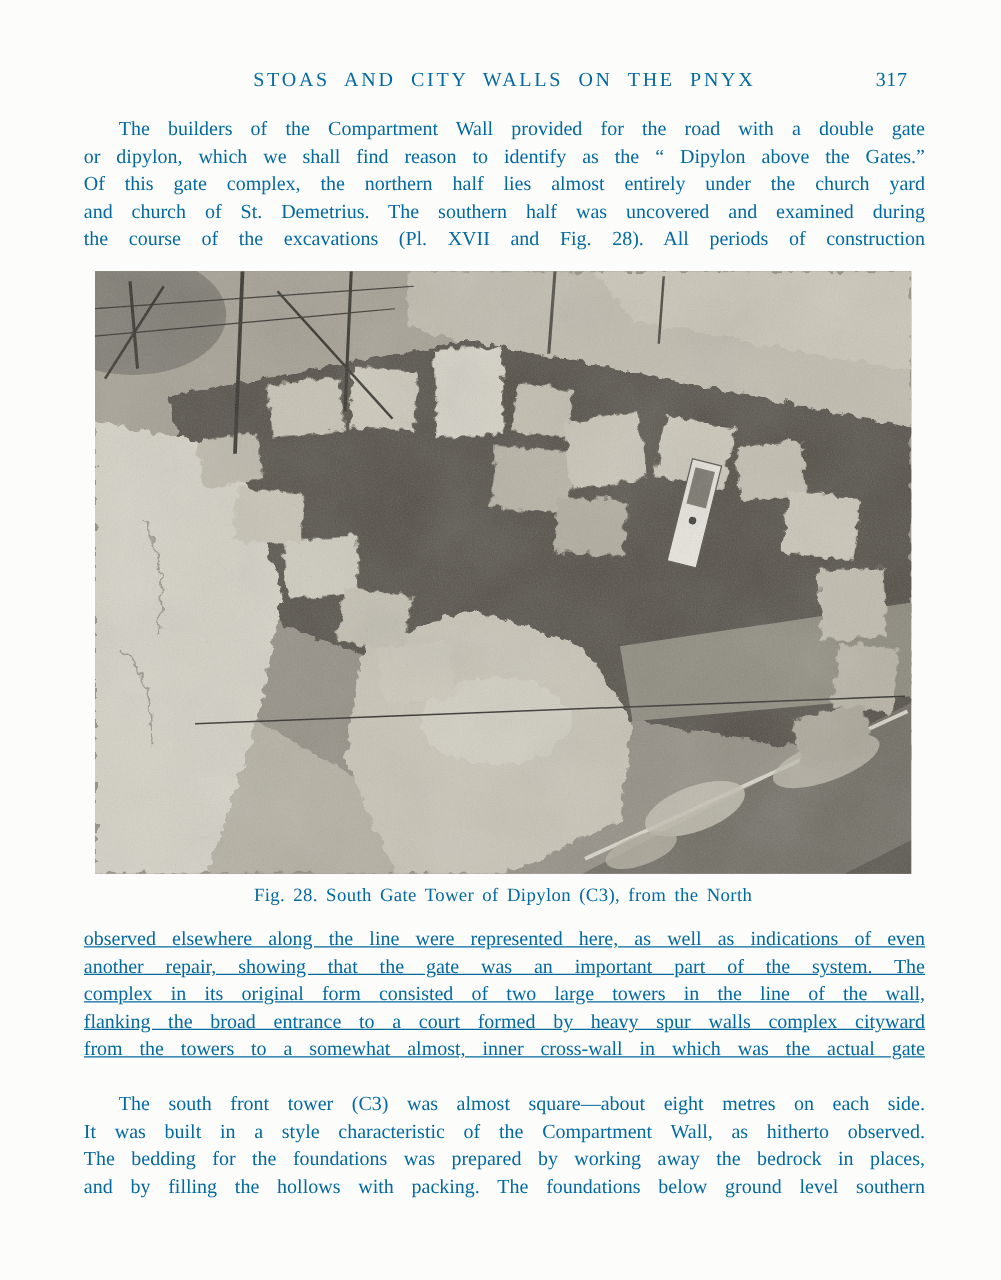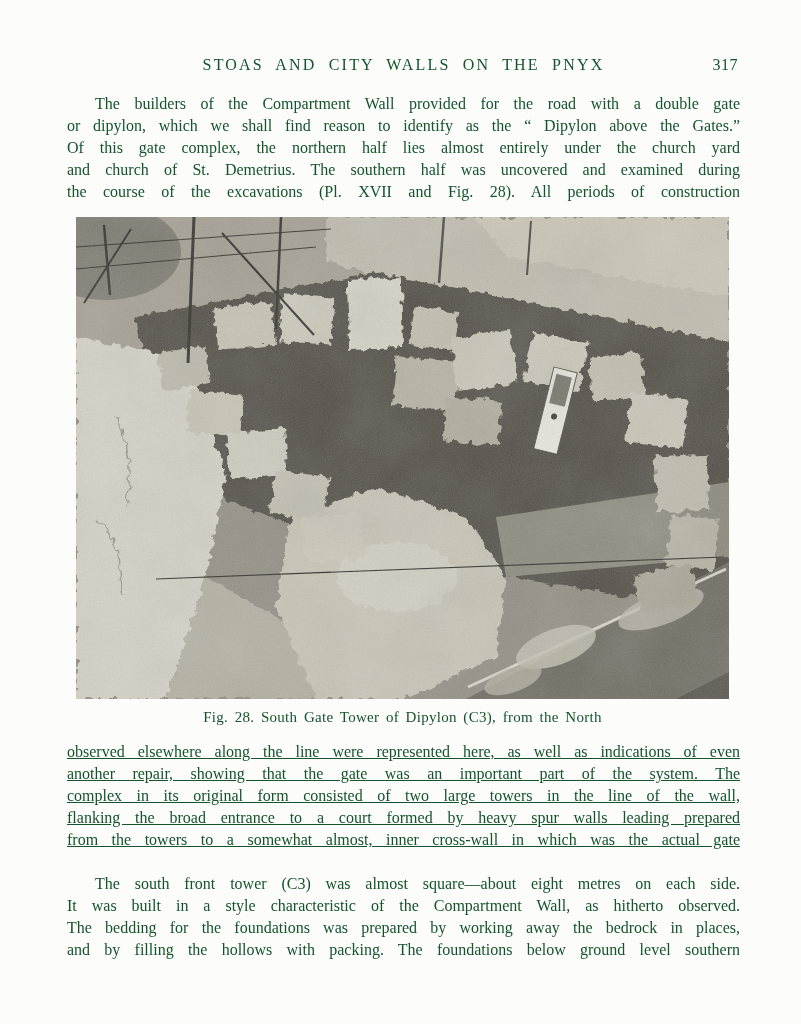--- a/index.html
+++ b/index.html
@@ -1,33 +1,33 @@
 <!DOCTYPE html>
 <html><head>
 <meta charset="utf-8">
 <style>
   html,body{margin:0;padding:0;background:#e8e8e6;}
   .page{
     position:relative;
     width:801px;height:1024px;
     margin:0 auto;
     background:#fcfcfa;
-    color:#14532d;
+    color:#0369a1;
     font-family:"Liberation Serif", serif;
     overflow:hidden;
   }
   .running-header{
     position:absolute;left:67px;top:56px;width:673px;
     text-align:center;
     font-size:16px;line-height:18px;
     letter-spacing:2.2px;word-spacing:6px;
     white-space:nowrap;
   }
   .folio{
-    position:absolute;right:2px;top:0;
+    position:absolute;right:14px;top:0;
     letter-spacing:0.5px;word-spacing:normal;
     font-size:16px;
   }
   .para{
     position:absolute;left:67px;width:673px;
     font-size:16px;line-height:22px;
   }
   .p1{top:93px;}
   .p2{top:741px;text-decoration:underline;}
   .p3{top:873px;}
@@ -156,21 +156,21 @@
       <rect x="0" y="0" width="653" height="482" filter="url(#blotch)" opacity="0.15"></rect>
       <rect x="0" y="0" width="653" height="482" filter="url(#grain)" opacity="0.18"></rect>
     </svg>
     <figcaption>Fig. 28.  South Gate Tower of Dipylon (C3), from the North</figcaption>
   </figure>
 
   <section class="para p2">
     <div class="line">observed elsewhere along the line were represented here, as well as indications of even</div>
     <div class="line">another repair, showing that the gate was an important part of the system.  The</div>
     <div class="line">complex in its original form consisted of two large towers in the line of the wall,</div>
-    <div class="line">flanking the broad entrance to a court formed by heavy spur walls leading prepared</div>
+    <div class="line">flanking the broad entrance to a court formed by heavy spur walls complex cityward</div>
     <div class="line">from the towers to a somewhat almost, inner cross-wall in which was the actual gate</div>
   </section>
 
   <section class="para p3">
     <div class="line indent">The south front tower (C3) was almost square––about eight metres on each side.</div>
     <div class="line">It was built in a style characteristic of the Compartment Wall, as hitherto observed.</div>
     <div class="line">The bedding for the foundations was prepared by working away the bedrock in places,</div>
     <div class="line">and by filling the hollows with packing.  The foundations below ground level southern</div>
   </section>
 

